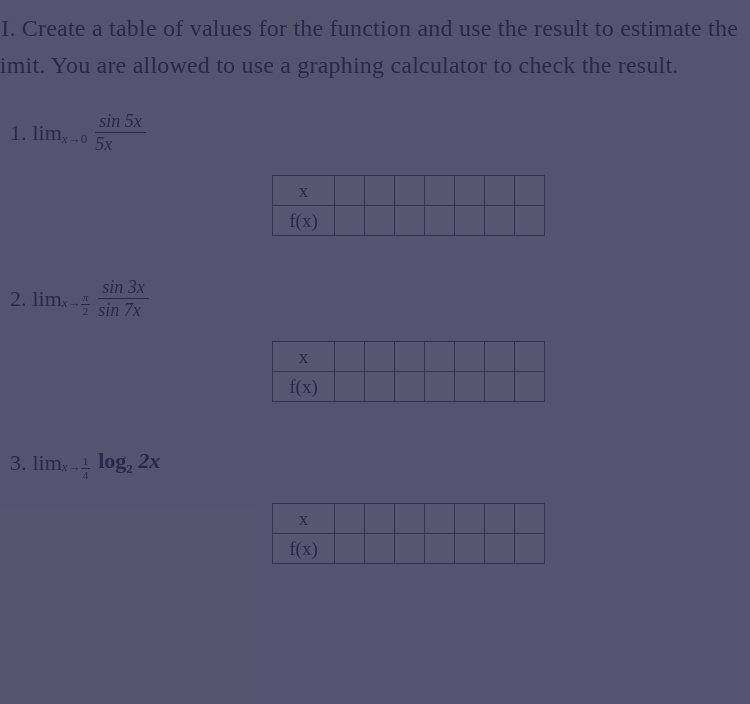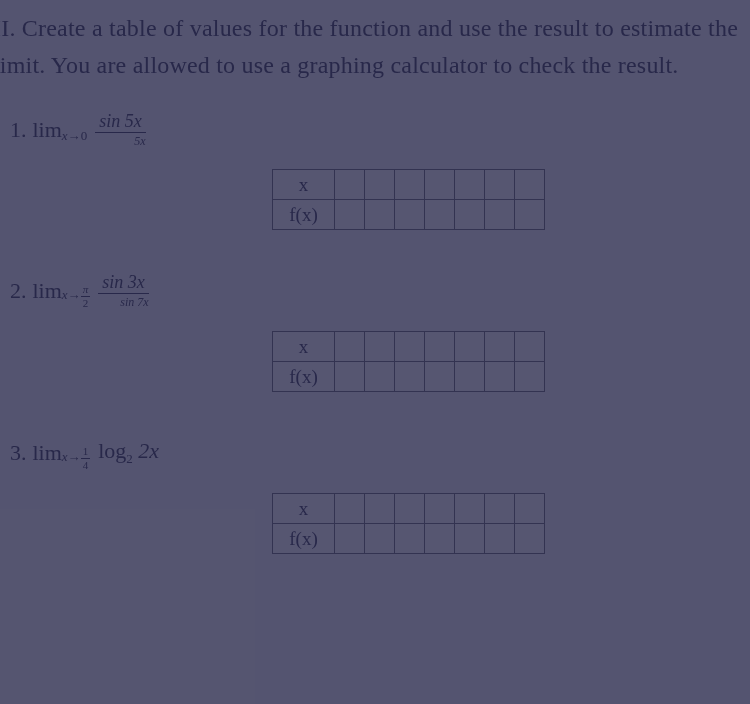--- a/index.html
+++ b/index.html
@@ -51,35 +51,36 @@
   .lim-top {
     font-size: 22px;
   }
   .lim-sub {
     font-size: 13px;
     margin-top: 12px;
   }
   .frac {
     display: inline-flex;
     flex-direction: column;
-    align-items: flex-end;
+    align-items: flex-start;
     line-height: 1;
   }
   .frac .num {
     font-size: 18px;
     padding: 0 4px 2px 4px;
     border-bottom: 1.2px solid #2a2a4a;
   }
   .frac .den {
-    font-size: 12px;
+    font-size: 18px;
     padding-top: 2px;
   }
   .ital { font-style: italic; }
   .expr-inline {
     font-size: 22px;
+    font-weight: bold;
   }
   .subscript {
     font-size: 13px;
     vertical-align: sub;
   }
 
   
   .sfrac {
     display: inline-flex;
     flex-direction: column;

